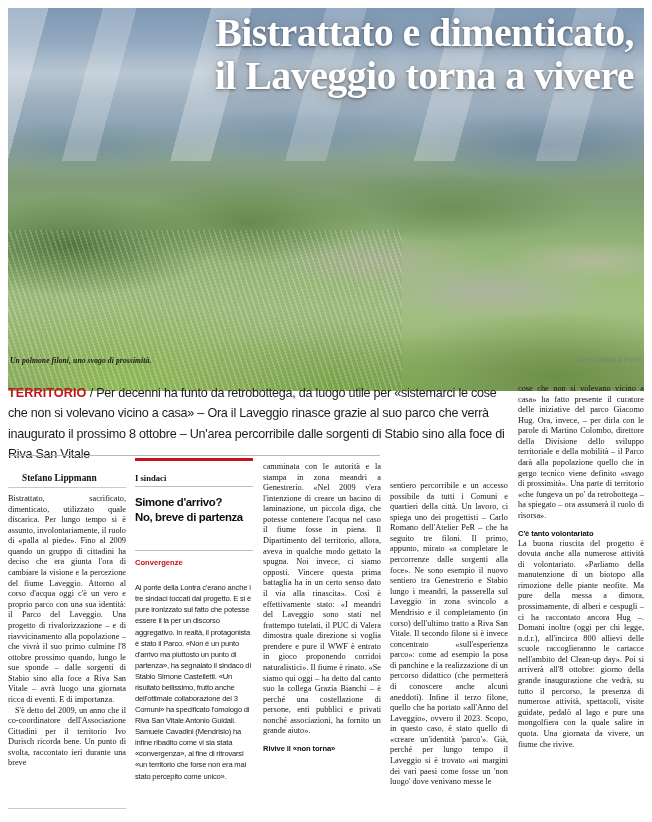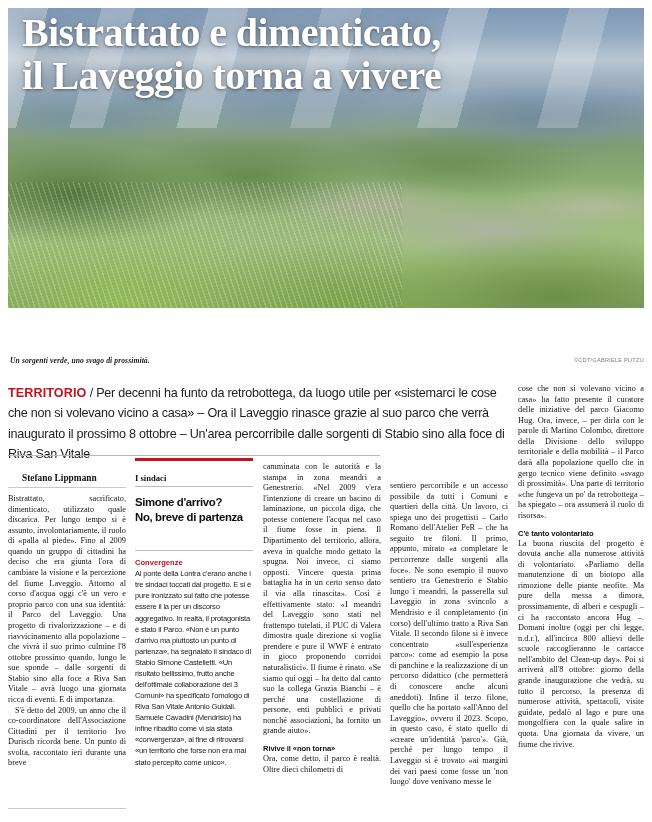--- a/index.html
+++ b/index.html
@@ -5,21 +5,21 @@
   * { box-sizing: border-box; margin: 0; padding: 0; }
   html, body {
     width: 652px; height: 822px;
     background: #ffffff;
     font-family: "Liberation Serif", serif;
     overflow: hidden;
   }
   .page { position: relative; width: 652px; height: 822px; background:#fff; }
 
   
-  .hero { position: absolute; left: 8px; top: 8px; width: 636px; height: 300px; overflow: hidden; }
+  .hero { position: absolute; left: 8px; top: 8px; width: 636px; height: 383px; overflow: hidden; text-align: right; }
   .photo {
     position: absolute; inset: 0;
     background:
       
       radial-gradient(ellipse 300px 120px at 18% 98%, rgba(150,192,90,.95), rgba(150,192,90,0) 70%),
       radial-gradient(ellipse 240px 100px at 52% 100%, rgba(126,170,72,.9), rgba(126,170,72,0) 70%),
       radial-gradient(ellipse 260px 90px at 86% 96%, rgba(104,140,66,.85), rgba(104,140,66,0) 72%),
       
       radial-gradient(ellipse 180px 46px at 76% 74%, rgba(176,176,172,.75), rgba(176,176,172,0) 70%),
       radial-gradient(ellipse 150px 38px at 58% 66%, rgba(186,180,168,.6), rgba(186,180,168,0) 72%),
@@ -126,21 +126,21 @@
   }
   .sb-greyrule { width:118px; height:1px; background:#bdbdbd; margin-bottom:8px; }
   .sb-title {
     font-family:"Liberation Sans", sans-serif; font-weight:700;
     font-size:11.4px; line-height:1.28; color:#0d0d0d; letter-spacing:-.35px;
   }
   .sb-gap { height:26px; }
   .sb-greyrule2 { width:118px; height:1px; background:#bdbdbd; margin-bottom:7px; }
   .sb-kicker {
     font-family:"Liberation Sans", sans-serif; font-weight:700;
-    font-size:7.6px; color:#c4121f; margin-bottom:1px;
+    font-size:7.6px; color:#c4121f; margin-bottom:15px;
   }
   .sb-body {
     font-family:"Liberation Sans", sans-serif;
     font-size:7.6px; line-height:1.46; color:#1a1a1a; letter-spacing:-.2px;
     text-align:left;
   }
 
   .bottom-rule { position:absolute; left:8px; top:808px; width:118px; height:1px; background:#c9c9c9; }
 </style>
 </head>
@@ -150,21 +150,21 @@
 
   <div class="hero">
     <div class="photo"></div>
     <div class="headline">
       <span>Bistrattato e dimenticato,</span>
       <span class="l2">il Laveggio torna a vivere</span>
     </div>
   </div>
 
   <div class="caption-row">
-    <div class="caption">Un sorgenti verde, uno svago di prossimità.</div>
+    <div class="caption">Un polmone filoni, uno svago di prossimità.</div>
     <div class="credit">©CDT/GABRIELE PUTZU</div>
   </div>
 
   <div class="deck">
     <span class="kicker">TERRITORIO</span><span> / Per decenni ha funto da retrobottega, da luogo utile per «sistemarci le cose che non si volevano vicino a casa» – Ora il Laveggio rinasce grazie al suo parco che verrà inaugurato il prossimo 8 ottobre – Un'area percorribile dalle sorgenti di Stabio sino alla foce di Riva San Vitale</span>
   </div>
 
   <div class="rule-top"></div>
   <div class="byline">Stefano Lippmann</div>
   <div class="byline-rule"></div>
@@ -185,21 +185,20 @@
     </div>
     <div class="sb-gap"></div>
     <div class="sb-greyrule2"></div>
     <div class="sb-kicker">Convergenze</div>
     <div class="sb-body">Al ponte della Lontra c'erano anche i tre sindaci toccati dal progetto. E si è pure ironizzato sul fatto che potesse essere il la per un discorso aggregativo. In realtà, il protagonista è stato il Parco. «Non è un punto d'arrivo ma piuttosto un punto di partenza», ha segnalato il sindaco di Stabio Simone Castelletti. «Un risultato bellissimo, frutto anche dell'ottimale collaborazione dei 3 Comuni» ha specificato l'omologo di Riva San Vitale Antonio Guidali. Samuele Cavadini (Mendrisio) ha infine ribadito come vi sia stata «convergenza», al fine di ritrovarsi «un territorio che forse non era mai stato percepito come unico».</div>
   </div>
 
   <div class="col" id="col3">
     <p>camminata con le autorità e la stampa in zona meandri a Genestrerio. «Nel 2009 v'era l'intenzione di creare un bacino di laminazione, un piccola diga, che potesse contenere l'acqua nel caso il fiume fosse in piena. Il Dipartimento del territorio, allora, aveva in qualche modo gettato la spugna. Noi invece, ci siamo opposti. Vincere questa prima battaglia ha in un certo senso dato il via alla rinascita». Così è effettivamente stato: «I meandri del Laveggio sono stati nel frattempo tutelati, il PUC di Valera dimostra quale direzione si voglia prendere e pure il WWF è entrato in gioco proponendo corridoi naturalistici». Il fiume è rinato. «Se siamo qui oggi – ha detto dal canto suo la collega Grazia Bianchi – è perché una costellazione di persone, enti pubblici e privati nonché associazioni, ha fornito un grande aiuto».</p>
     <div class="subhead">Rivive il «non torna»</div>
-    <p>Ora, come detto, il parco è realtà. Oltre dieci chilometri di</p>
   </div>
 
   <div class="col" id="col4">
     <p>sentiero percorribile e un accesso possibile da tutti i Comuni e quartieri della città. Un lavoro, ci spiega uno dei progettisti – Carlo Romano dell'Atelier PeR – che ha seguito tre filoni. Il primo, appunto, mirato «a completare le percorrenze dalle sorgenti alla foce». Ne sono esempio il nuovo sentiero tra Genestrerio e Stabio lungo i meandri, la passerella sul Laveggio in zona svincolo a Mendrisio e il completamento (in corso) dell'ultimo tratto a Riva San Vitale. Il secondo filone si è invece concentrato «sull'esperienza parco»: come ad esempio la posa di panchine e la realizzazione di un percorso didattico (che permetterà di conoscere anche alcuni aneddoti). Infine il terzo filone, quello che ha portato «all'Anno del Laveggio», ovvero il 2023. Scopo, in questo caso, è stato quello di «creare un'identità 'parco'». Già, perché per lungo tempo il Laveggio si è trovato «ai margini dei vari paesi come fosse un 'non luogo' dove venivano messe le</p>
   </div>
 
   <div class="col" id="col5">
     <p>cose che non si volevano vicino a casa» ha fatto presente il curatore delle iniziative del parco Giacomo Hug. Ora, invece, – per dirla con le parole di Martino Colombo, direttore della Divisione dello sviluppo territoriale e della mobilità – il Parco darà alla popolazione quello che in gergo tecnico viene definito «svago di prossimità». Una parte di territorio «che fungeva un po' da retrobottega – ha spiegato – ora assumerà il ruolo di risorsa».</p>
     <div class="subhead">C'è tanto volontariato</div>
     <p>La buona riuscita del progetto è dovuta anche alla numerose attività di volontariato. «Parliamo della manutenzione di un biotopo alla rimozione delle piante neofite. Ma pure della messa a dimora, prossimamente, di alberi e cespugli – ci ha raccontato ancora Hug –. Domani inoltre (oggi per chi legge, n.d.r.), all'incirca 800 allievi delle scuole raccoglieranno le cartacce nell'ambito del Clean-up day». Poi si arriverà all'8 ottobre: giorno della grande inaugurazione che vedrà, su tutto il percorso, la presenza di numerose attività, spettacoli, visite guidate, pedalò al lago e pure una mongolfiera con la quale salire in quota. Una giornata da vivere, un fiume che rivive.</p>

